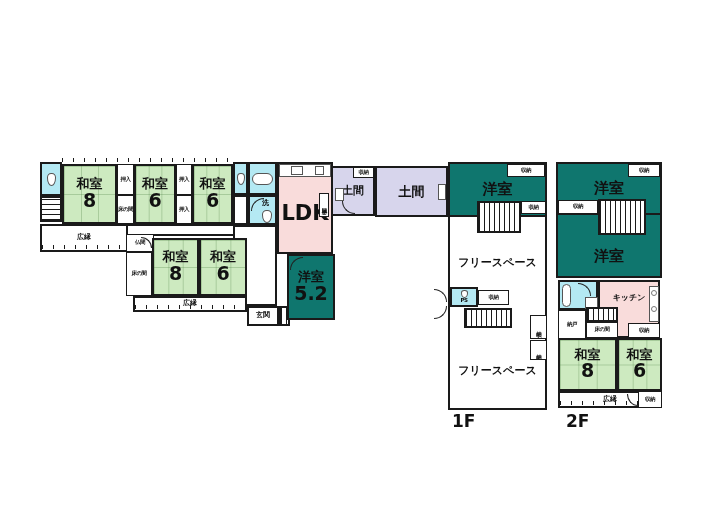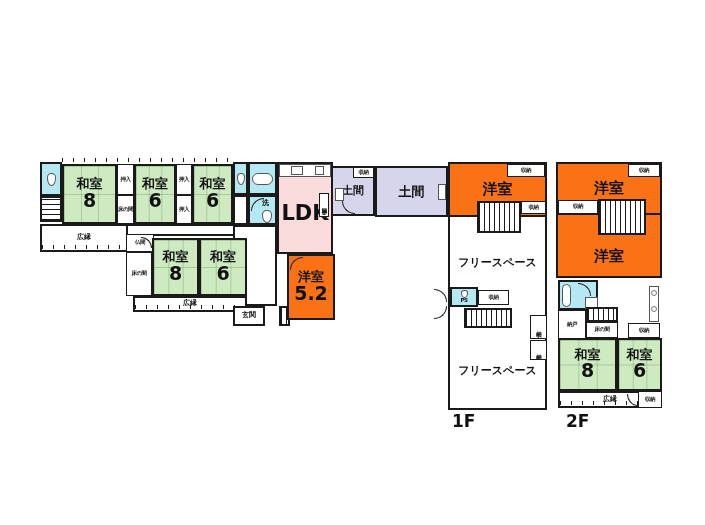--- a/index.html
+++ b/index.html
@@ -6,21 +6,21 @@
   #plan{position:relative;width:705px;height:471px;background:#fff;overflow:hidden;
         font-family:"DejaVu Sans","Liberation Sans",sans-serif;color:#111;}
   .room,.box{position:absolute;box-sizing:border-box;border:2px solid #1a1a1a;
         display:flex;flex-direction:column;align-items:center;justify-content:center;
         text-align:center;overflow:hidden;line-height:1.05;}
   .box{border-width:1.5px;}
   .tatami{background-color:#cdeac0;
         background-image:linear-gradient(to right,rgba(80,130,70,.30) 1px,transparent 1px),
                          linear-gradient(to bottom,rgba(80,130,70,.30) 1px,transparent 1px);
         background-size:33.4% 50%;}
-  .yellow{background:#f97316;} .pink{background:#f9dcdb;} .doma{background:#d7d5ec;}
+  .yellow{background:#0f766e;} .pink{background:#f9dcdb;} .doma{background:#d7d5ec;}
   .cyan{background:#b4e9f3;} .white{background:#fff;}
   .rl{font-size:13px;font-weight:700;white-space:nowrap;}
   .rl-big{font-size:21px;font-weight:700;}
   .rn{font-size:19px;font-weight:700;}
   .rm{font-size:15px;font-weight:700;}
   .t{font-size:7px;font-weight:700;white-space:nowrap;}
   .t5{font-size:5.5px;font-weight:700;white-space:nowrap;letter-spacing:-0.5px;}
   .vert{writing-mode:vertical-rl;}
   .fs{font-size:11px;font-weight:700;white-space:nowrap;}
   .flab{position:absolute;font-size:17px;font-weight:700;}
@@ -106,21 +106,21 @@
     <span class="rn">8</span>
   </div>
   <div class="room tatami" style="left:199px;top:238px;width:48px;height:58px">
     <span class="rl">和室</span>
     <span class="rn">6</span>
   </div>
   <div class="room white" style="left:133px;top:296px;width:114px;height:16px">
     <span class="t">広縁</span>
   </div>
   <div class="ticks-h" style="left:135px;top:305px;width:110px"></div>
-  <div class="room white" style="left:233px;top:306px;width:32px;height:20px">
+  <div class="room white" style="left:247px;top:306px;width:32px;height:20px">
     <span class="t">玄関</span>
   </div>
   <div class="room stairs-v" style="left:279px;top:306px;width:11px;height:20px"></div>
 
   <div class="room pink" style="left:277px;top:162px;width:56px;height:92px">
     <span class="rl-big" style="margin-top:10px">LDK</span>
   </div>
   <div class="fixture" style="left:279px;top:164px;width:52px;height:13px"></div>
   <div class="fixture" style="left:291px;top:166px;width:12px;height:9px"></div>
   <div class="fixture" style="left:315px;top:166px;width:9px;height:9px"></div>
@@ -192,20 +192,23 @@
   </div>
   <div class="box white" style="left:558px;top:200px;width:40px;height:14px">
     <span class="t5">収納</span>
   </div>
   <div class="room stairs-v" style="left:598px;top:199px;width:48px;height:36px"></div>
 
   <div class="room cyan" style="left:558px;top:280px;width:40px;height:30px">
     <span class="fixture tub" style="left:2px;top:2px;width:9px;height:23px"></span>
   </div>
   <div class="arc arc-tr" style="left:578px;top:283px"></div>
+  <div class="room pink" style="left:598px;top:280px;width:62px;height:58px">
+    <span class="t" style="position:absolute;left:0;right:0;top:12px;font-size:8px">キッチン</span>
+  </div>
   <div class="fixture" style="left:649px;top:286px;width:10px;height:36px"></div>
   <div class="dot" style="left:651px;top:290px;width:6px;height:6px"></div>
   <div class="dot" style="left:651px;top:306px;width:6px;height:6px"></div>
   <div class="fixture" style="left:585px;top:297px;width:13px;height:12px"></div>
 
   <div class="box white" style="left:558px;top:310px;width:28px;height:29px">
     <span class="t5">納戸</span>
   </div>
   <div class="room stairs-v" style="left:586px;top:307px;width:32px;height:15px"></div>
   <div class="box white" style="left:586px;top:322px;width:32px;height:16px">

